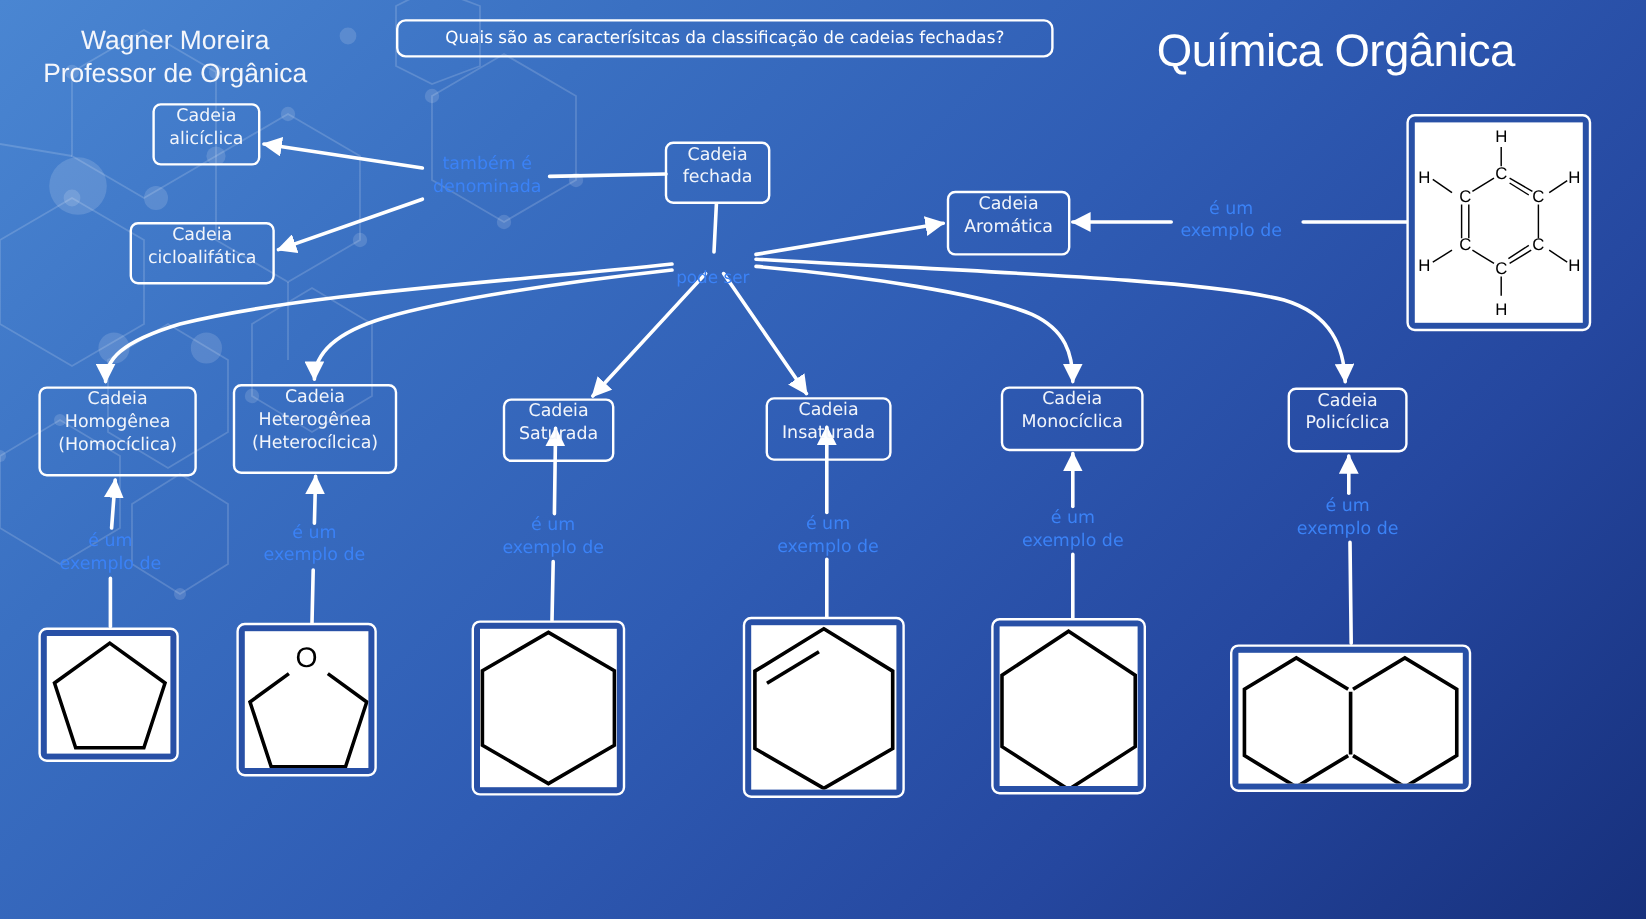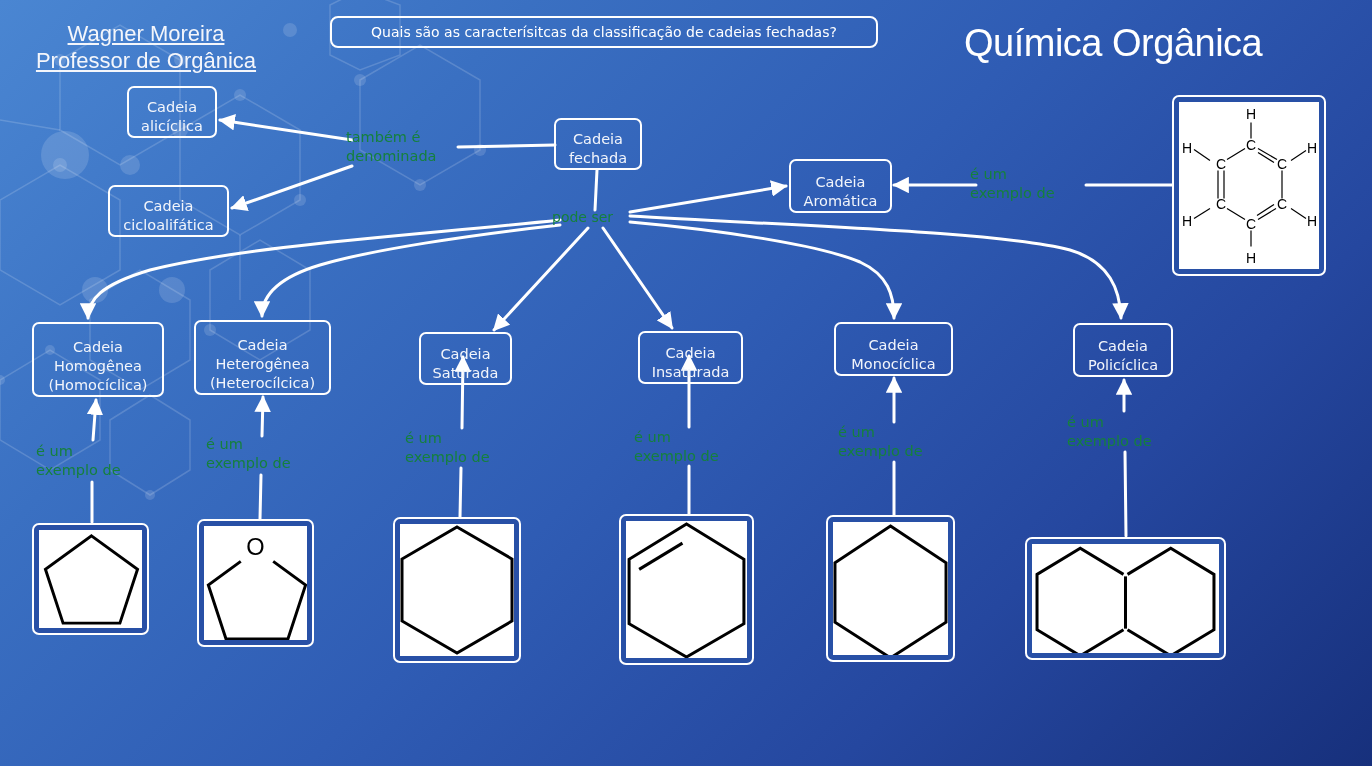--- a/index.html
+++ b/index.html
@@ -6,39 +6,39 @@
   body {
     width: 1372px; height: 766px; overflow: hidden; position: relative;
     background: linear-gradient(135deg, #4a86d2 0%, #3a70c2 25%, #2f5cb4 50%, #25479f 75%, #17307c 100%);
     font-family: "DejaVu Sans", sans-serif;
     color: #ffffff;
   }
   .bg-pattern { position: absolute; left: 0; top: 0; width: 1372px; height: 766px; pointer-events: none; }
   .edges { position: absolute; left: 0; top: 0; width: 1372px; height: 766px; }
   .author {
     position: absolute; left: 18px; top: 20px; width: 256px; text-align: center;
-    font-family: "Liberation Sans", sans-serif; font-size: 22px; line-height: 27px; color: #f4f6fb; text-decoration: underline;
+    font-family: "Liberation Sans", sans-serif; font-size: 22px; line-height: 27px; color: #f4f6fb;
   }
   .main-title {
     position: absolute; left: 964px; top: 22px;
     font-family: Liberation Sans, sans-serif; font-size: 38px; color: #ffffff; letter-spacing: -0.5px;
   }
   .question {
     position: absolute; left: 330px; top: 16px; width: 548px; height: 32px;
     border: 2px solid #ffffff; border-radius: 8px; box-sizing: border-box;
     font-size: 14px; line-height: 28px; text-align: center; color: #ffffff;
   }
   .node {
     position: absolute; box-sizing: border-box; border: 2.5px solid #ffffff; border-radius: 7px;
-    display: flex; align-items: flex-end; justify-content: center; text-align: center;
+    display: flex; align-items: flex-start; justify-content: center; text-align: center;
     font-size: 14.5px; line-height: 19px; color: #f2f5fb; background: transparent;
   }
   .node span { display: block; white-space: pre-line; }
   .label {
-    position: absolute; text-align: left; font-size: 14.5px; line-height: 19px; color: #15803d;
+    position: absolute; text-align: center; font-size: 14.5px; line-height: 19px; color: #3b82f6;
     white-space: pre-line;
   }
   .img-box {
     position: absolute; box-sizing: border-box; border: 2.5px solid #ffffff; border-radius: 7px;
     padding: 5px; background: #2850a6;
   }
   .img-inner { width: 100%; height: 100%; background: #ffffff; }
   .img-inner svg { width: 100%; height: 100%; display: block; }
 </style>
 </head>
@@ -175,21 +175,21 @@
   <span>Cadeia
 Monocíclica</span>
 </div>
 <div class="node" style="left:1073px;top:323px;width:100px;height:54px;">
   <span>Cadeia
 Policíclica</span>
 </div>
 
 <div class="label" style="left:346px;top:128px;width:120px;">também é
 denominada</div>
-<div class="label" style="left:552px;top:208px;width:84px;font-size:14px;">pode ser</div>
+<div class="label" style="left:552px;top:223px;width:84px;font-size:14px;">pode ser</div>
 <div class="label" style="left:970px;top:165px;width:112px;">é um
 exemplo de</div>
 <div class="label" style="left:36px;top:442px;width:112px;">é um
 exemplo de</div>
 <div class="label" style="left:206px;top:435px;width:112px;">é um
 exemplo de</div>
 <div class="label" style="left:405px;top:429px;width:112px;">é um
 exemplo de</div>
 <div class="label" style="left:634px;top:428px;width:112px;">é um
 exemplo de</div>

